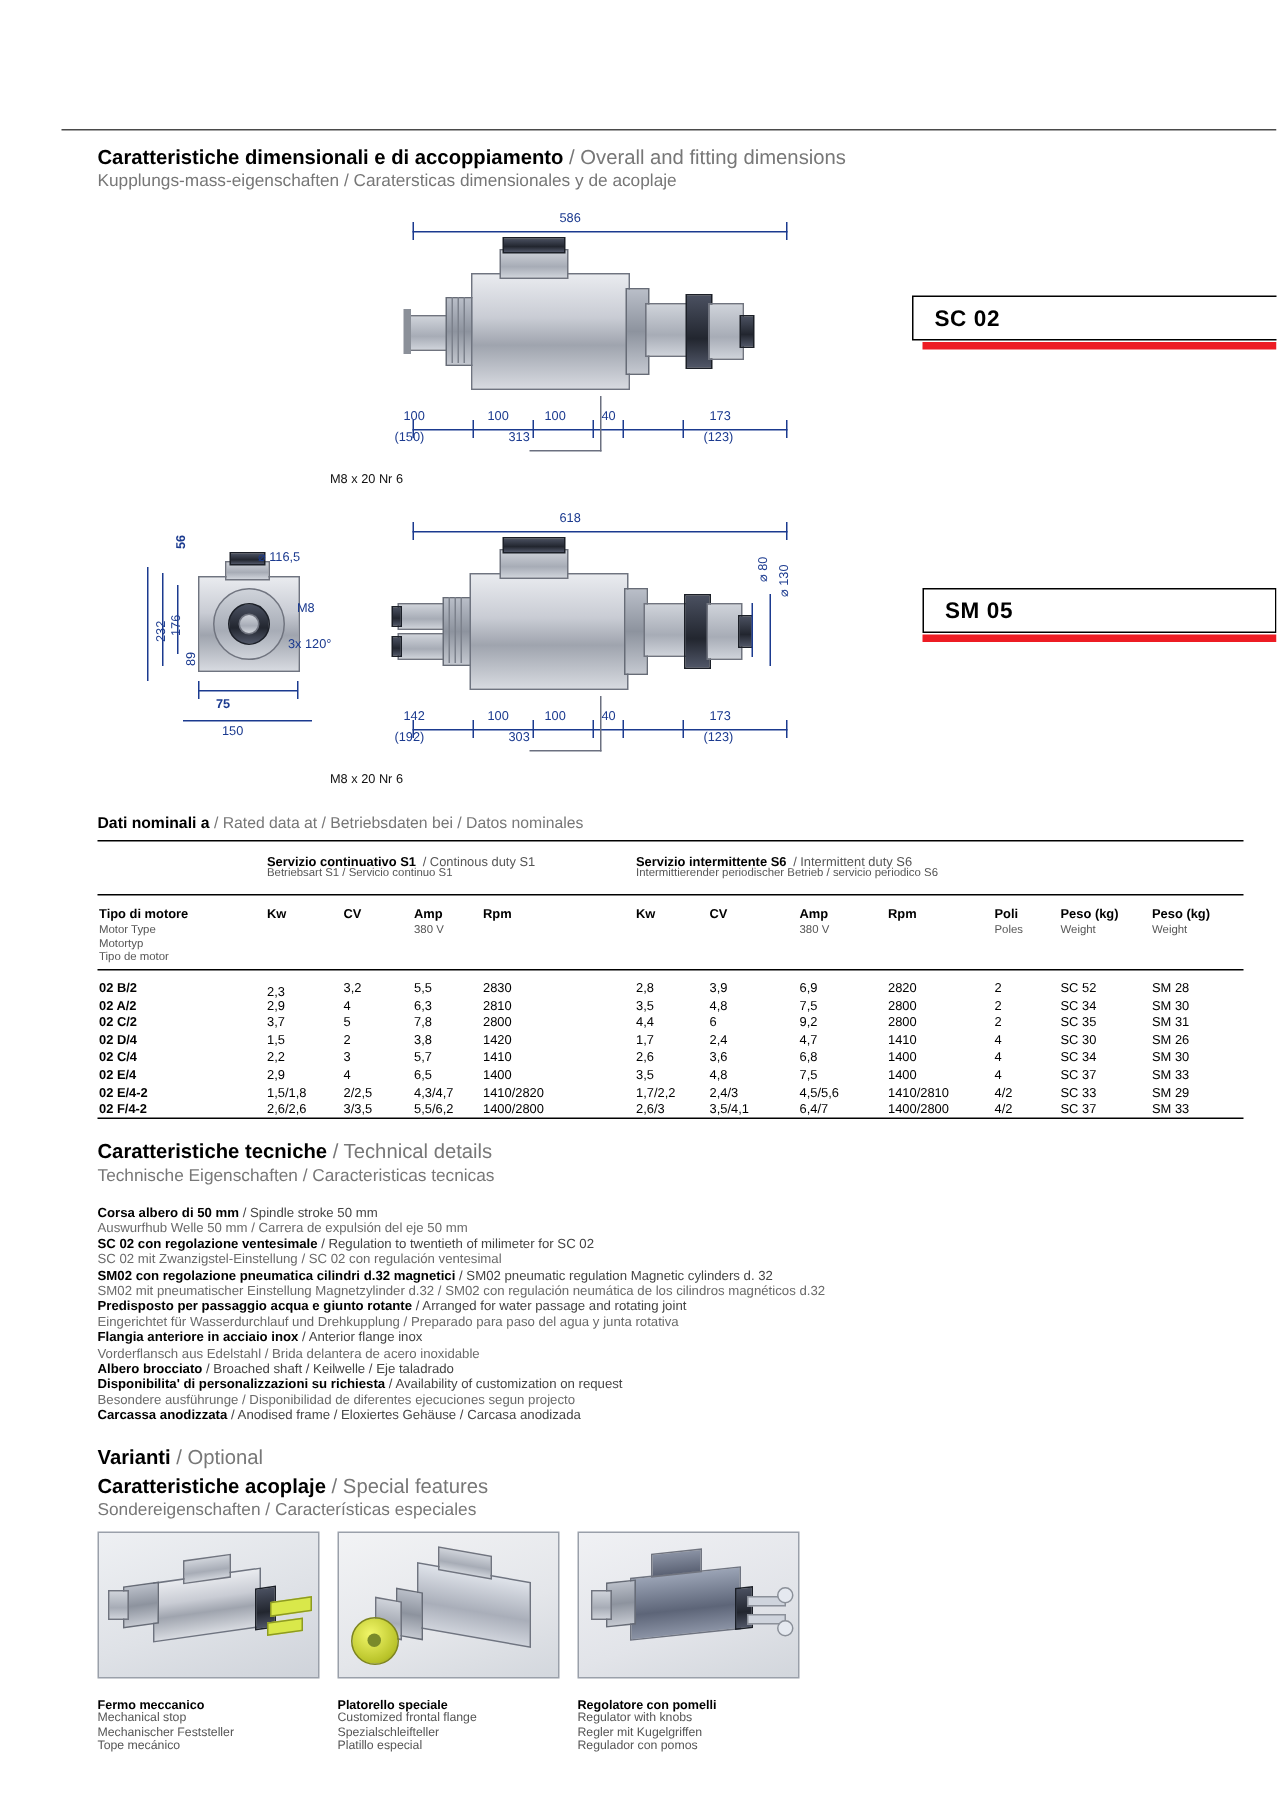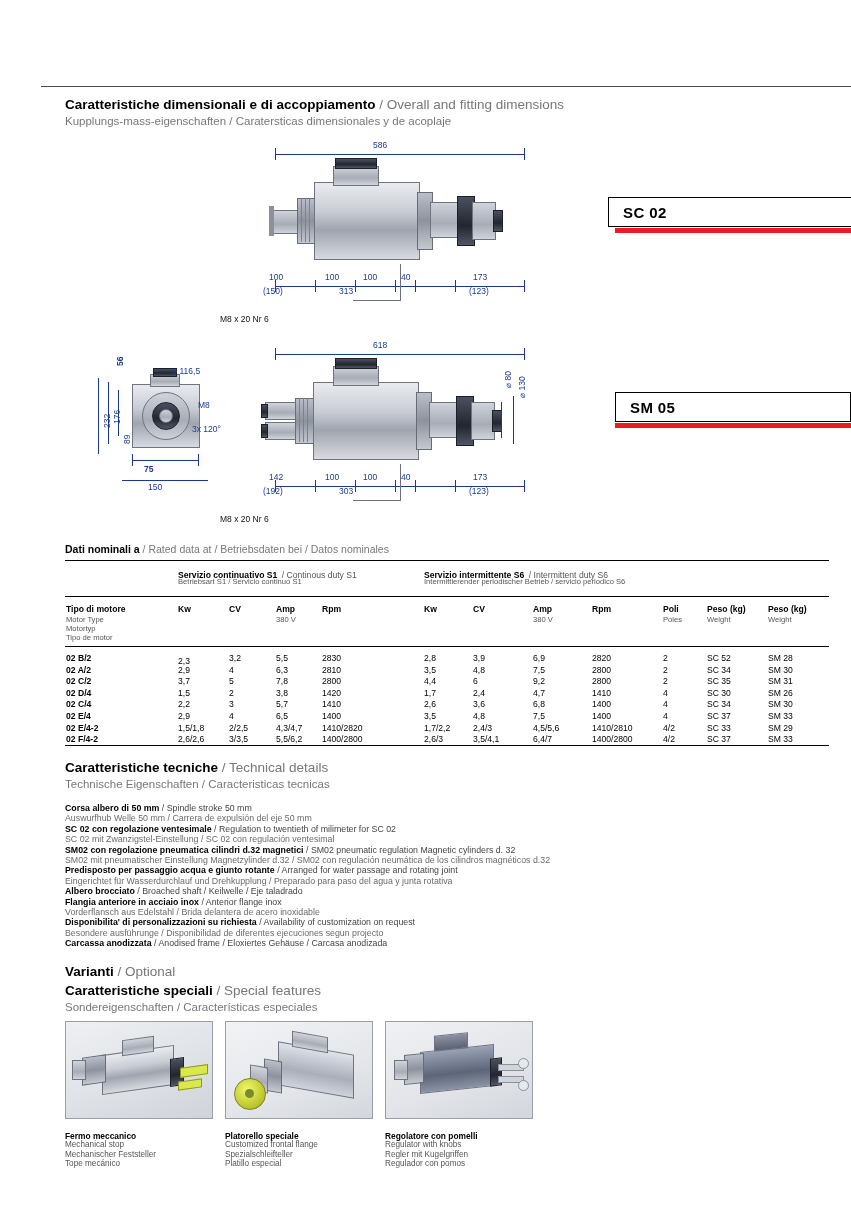--- a/index.html
+++ b/index.html
@@ -426,40 +426,40 @@
       </div>
       <div>
         <div class="tl"><span class="it">SM02 con regolazione pneumatica cilindri d.32 magnetici</span><span class="en"> / SM02 pneumatic regulation Magnetic cylinders d. 32</span></div>
         <div class="tl2">SM02 mit pneumatischer Einstellung Magnetzylinder d.32 / SM02 con regulación neumática de los cilindros magnéticos d.32</div>
       </div>
       <div>
         <div class="tl"><span class="it">Predisposto per passaggio acqua e giunto rotante</span><span class="en"> / Arranged for water passage and rotating joint</span></div>
         <div class="tl2">Eingerichtet für Wasserdurchlauf und Drehkupplung / Preparado para paso del agua y junta rotativa</div>
       </div>
       <div>
-        <div class="tl"><span class="it">Albero brocciato</span><span class="en"> / Broached shaft / Keilwelle / Eje taladrado</span></div>
-      </div>
-      <div>
         <div class="tl"><span class="it">Flangia anteriore in acciaio inox</span><span class="en"> / Anterior flange inox</span></div>
         <div class="tl2">Vorderflansch aus Edelstahl / Brida delantera de acero inoxidable</div>
       </div>
       <div>
+        <div class="tl"><span class="it">Albero brocciato</span><span class="en"> / Broached shaft / Keilwelle / Eje taladrado</span></div>
+      </div>
+      <div>
         <div class="tl"><span class="it">Disponibilita' di personalizzazioni su richiesta</span><span class="en"> / Availability of customization on request</span></div>
         <div class="tl2">Besondere ausführunge / Disponibilidad de diferentes ejecuciones segun projecto</div>
       </div>
       <div>
         <div class="tl"><span class="it">Carcassa anodizzata</span><span class="en"> / Anodised frame / Eloxiertes Gehäuse / Carcasa anodizada</span></div>
       </div>
     </div>
 
   <div class="h-main" style="left:65px; top:964px;">
     <b>Varianti</b><span class="sec"> / Optional</span>
   </div>
   <div class="h-main" style="left:65px; top:983px;">
-    <b>Caratteristiche speciali</b><span class="sec"> / Special features</span>
+    <b>Caratteristiche acoplaje</b><span class="sec"> / Special features</span>
   </div>
   <div class="h-sub" style="left:65px; top:1001px;">Sondereigenschaften / Características especiales</div>
 
   <div class="photo ph1" style="left:65px; top:1021px;">
     <div class="body-box" style="left:36px; top:28px; width:70px; height:38px; transform:skewY(-8deg);"></div>
     <div class="body-dark" style="left:16px; top:34px; width:22px; height:26px; transform:skewY(-8deg);"></div>
     <div class="cap" style="left:6px; top:38px; width:12px; height:18px;"></div>
     <div class="cap" style="left:56px; top:16px; width:30px; height:14px; transform:skewY(-8deg);"></div>
     <div class="dkcap" style="left:104px; top:36px; width:12px; height:26px; transform:skewY(-8deg);"></div>
     <div style="position:absolute; left:114px; top:44px; width:26px; height:8px; background:#d9e84a; border:1px solid #8d9a22; transform:skewY(-8deg);"></div>

